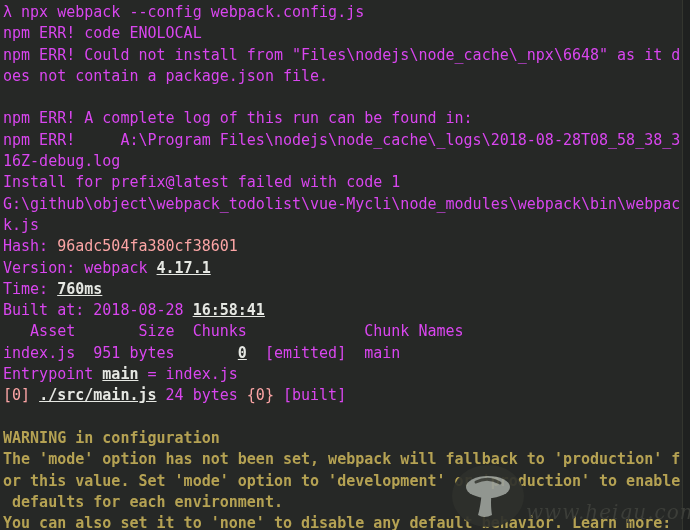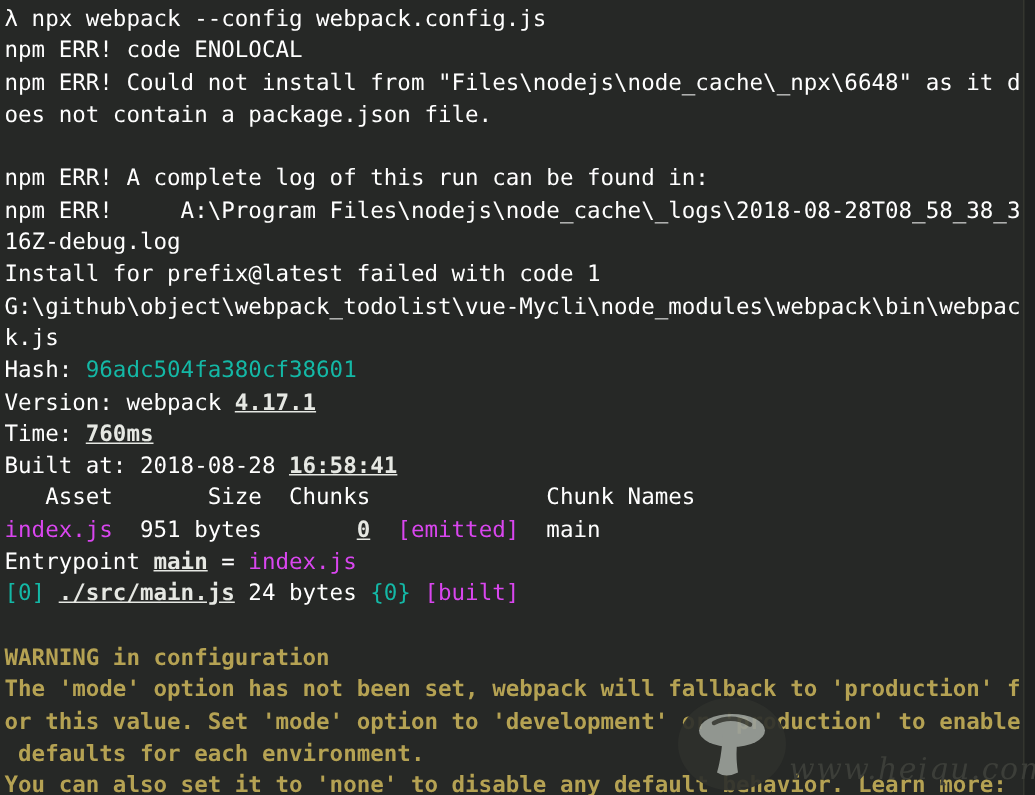--- a/index.html
+++ b/index.html
@@ -30,22 +30,22 @@
     white-space: pre;
     overflow: hidden;
   }
   .line {
     height: 21.3px;
     white-space: pre;
   }
   .blank { height: 21.3px; }
 
   
-  .c-default { color: #ffffff; }
-  .c-dim     { color: #14b8a6; }
+  .c-default { color: #d946ef; }
+  .c-dim     { color: #fca5a5; }
   .c-bold    { color: #e6e8e3; font-weight: bold; text-decoration: underline; }
   .c-green   { color: #d946ef; }
   .c-yellow  { color: #b5a253; font-weight: bold; }
 
   
   #gutter {
     position: absolute;
     top: 0;
     right: 0;
     width: 8px;

